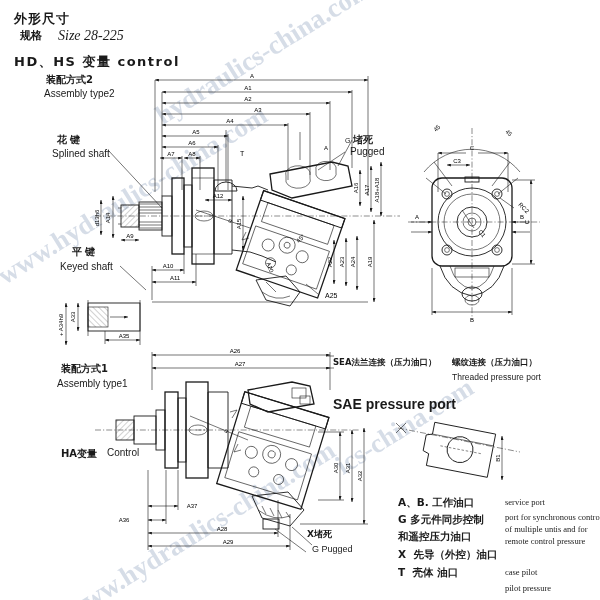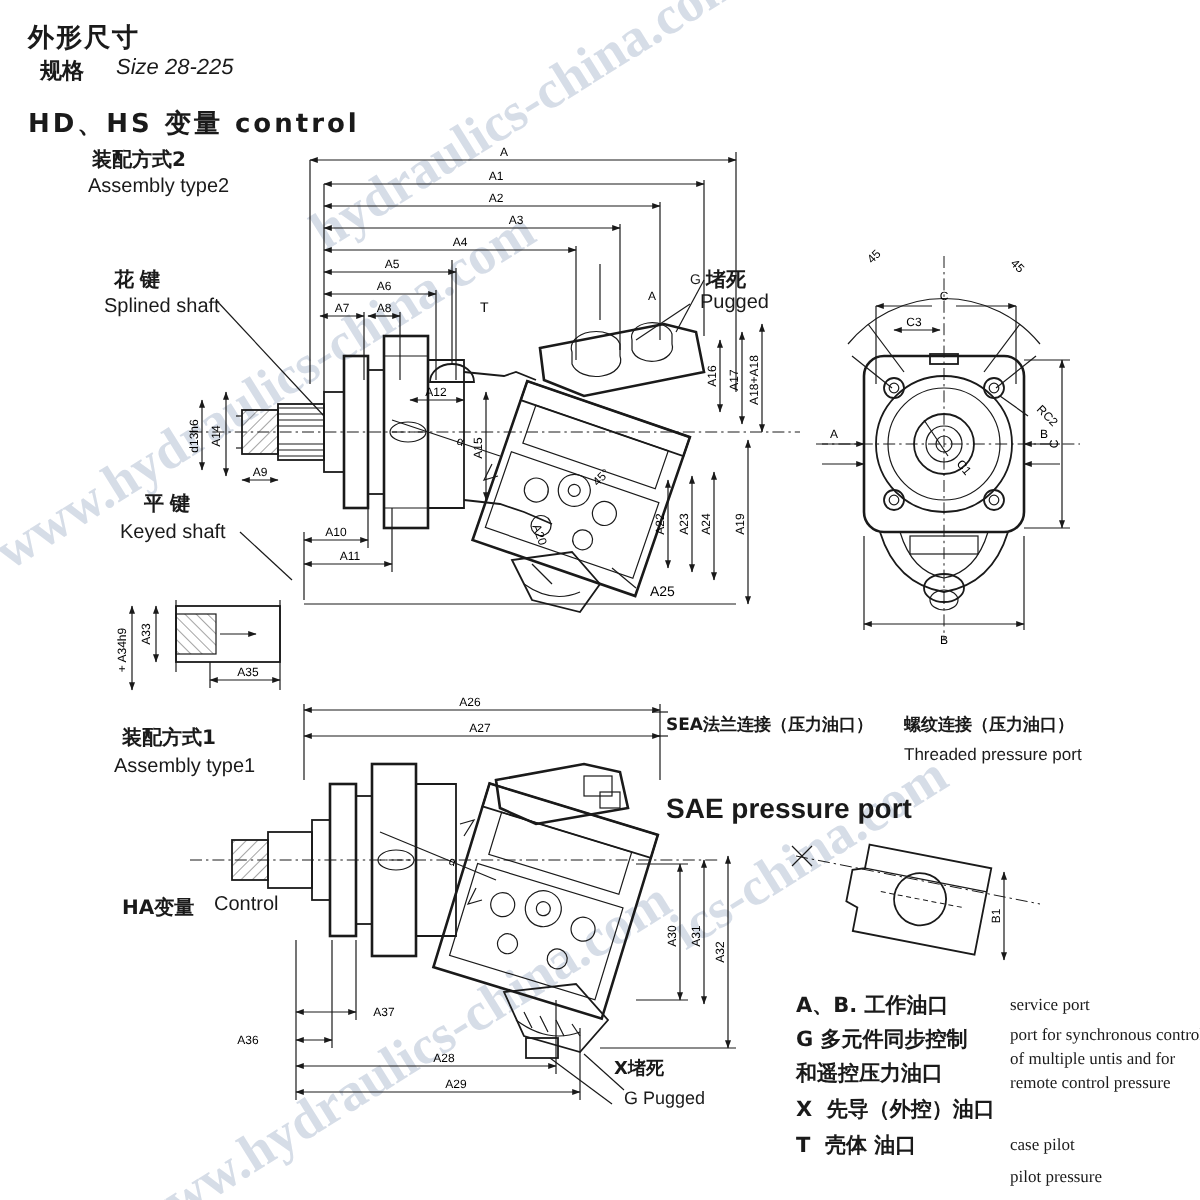--- a/index.html
+++ b/index.html
@@ -29,21 +29,21 @@
   .wm2{left:-8px;top:265px;font-size:27px;transform:rotate(-32deg);transform-origin:0 0;}
   .wm3{left:60px;top:600px;font-size:27px;transform:rotate(-32deg);transform-origin:0 0;}
   .wm4{left:330px;top:455px;font-size:27px;transform:rotate(-32deg);transform-origin:0 0;}
 
   
   .tx{position:absolute;white-space:nowrap;}
   .cn{font-family:"DejaVu Sans", sans-serif;}
   .ttl-cn{font-size:13px;font-weight:bold;letter-spacing:1px;}
   .ttl-en{font-size:14px;font-weight:bold;font-family:"Liberation Serif",serif;}
   .sub-cn{font-size:11px;font-weight:bold;}
-  .sub-en{font-size:11px;font-family:Liberation Sans, sans-serif;font-style:italic;}
+  .sub-en{font-size:14px;font-family:Liberation Serif, serif;font-style:italic;}
   .hdg{font-size:13px;font-weight:bold;letter-spacing:1.5px;}
   .lbl-cn{font-size:10px;font-weight:bold;}
   .lbl-en{font-size:10px;}
   .lg-cn{font-size:10.5px;font-weight:bold;}
   .lg-en{font-size:8.5px;font-family:"Liberation Serif",serif;}
   .dim{font-size:6px;font-family:"Liberation Sans",sans-serif;fill:#000;}
 
   svg{position:absolute;left:0;top:0;}
   .ln{stroke:#1a1a1a;fill:none;}
   .thin{stroke-width:.6;}

